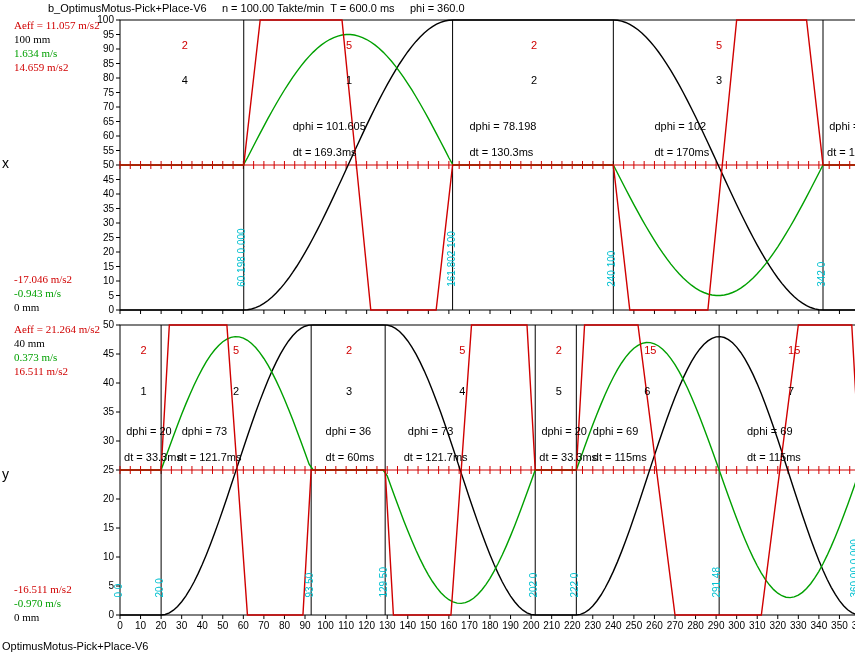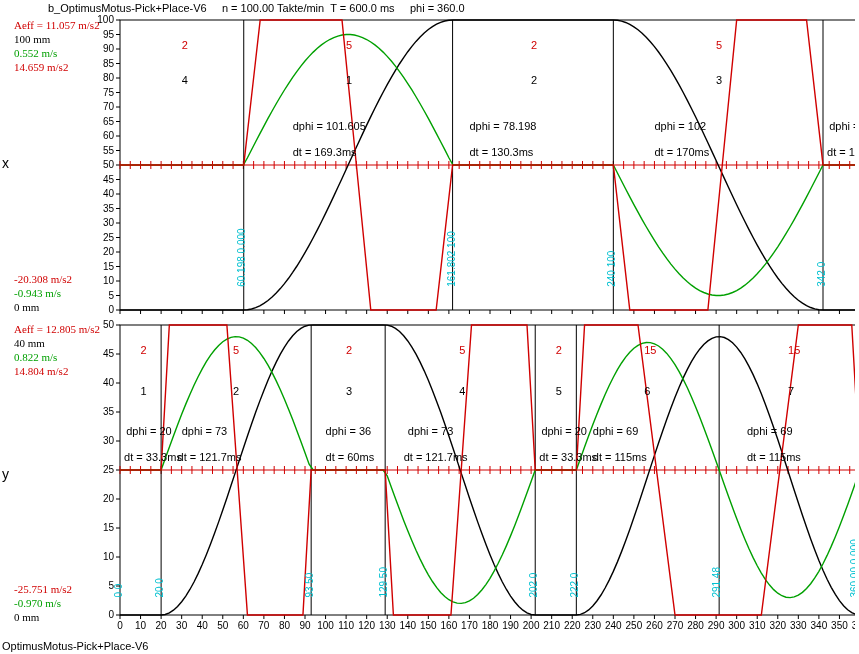--- a/index.html
+++ b/index.html
@@ -57,41 +57,41 @@
   &nbsp;&nbsp;&nbsp;
   <span>n = 100.00 Takte/min</span>
   &nbsp;<span>T = 600.0 ms</span>
   &nbsp;&nbsp;&nbsp;
   <span>phi = 360.0</span>
 </div>
 
 <div class="side-labels" style="top:18px">
   <div class="red">Aeff = 11.057 m/s2</div>
   <div class="black">100 mm</div>
-  <div class="green">0.552 m/s</div>
+  <div class="green">1.634 m/s</div>
   <div class="red">14.659 m/s2</div>
 </div>
 <div class="axislabel" style="top:155px">x</div>
 
 <div class="side-labels" style="top:272px">
-  <div class="red">-20.308 m/s2</div>
+  <div class="red">-17.046 m/s2</div>
   <div class="green">-0.943 m/s</div>
   <div class="black">0 mm</div>
 </div>
 
 <div class="side-labels" style="top:322px">
-  <div class="red">Aeff = 12.805 m/s2</div>
+  <div class="red">Aeff = 21.264 m/s2</div>
   <div class="black">40 mm</div>
-  <div class="green">0.822 m/s</div>
-  <div class="red">14.804 m/s2</div>
+  <div class="green">0.373 m/s</div>
+  <div class="red">16.511 m/s2</div>
 </div>
 <div class="axislabel" style="top:466px">y</div>
 
 <div class="side-labels" style="top:582px">
-  <div class="red">-25.751 m/s2</div>
+  <div class="red">-16.511 m/s2</div>
   <div class="green">-0.970 m/s</div>
   <div class="black">0 mm</div>
 </div>
 
 <div class="footer">OptimusMotus-Pick+Place-V6</div>
 
 <svg id="svg-top" style="left:95px; top:15px;" width="760" height="305">
     <rect x="25" y="5" width="740" height="290" fill="none" stroke="#000" stroke-width="1"></rect>
     <line x1="21" y1="295" x2="25" y2="295" stroke="#000"></line>
     <text x="19" y="298" class="tick-text" text-anchor="end">0</text>

